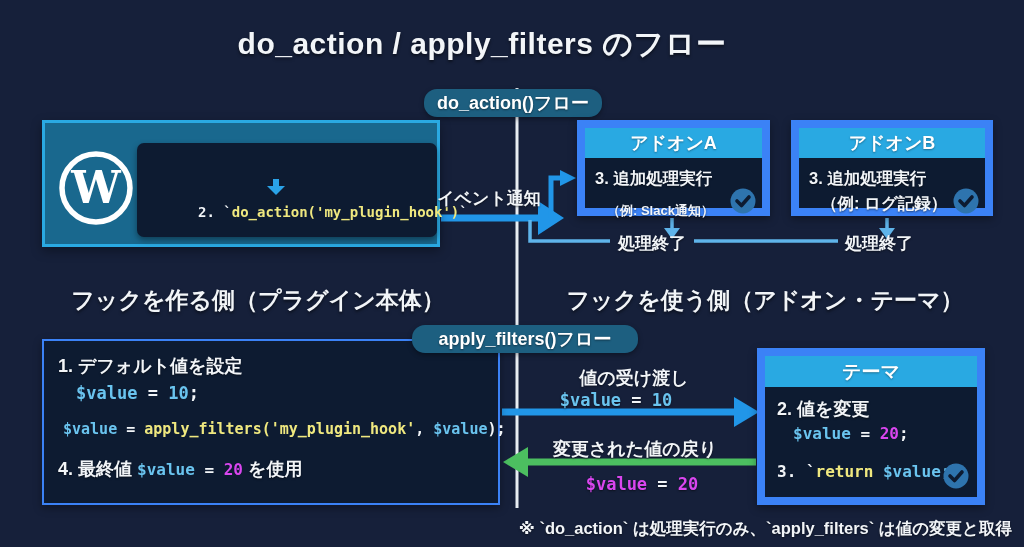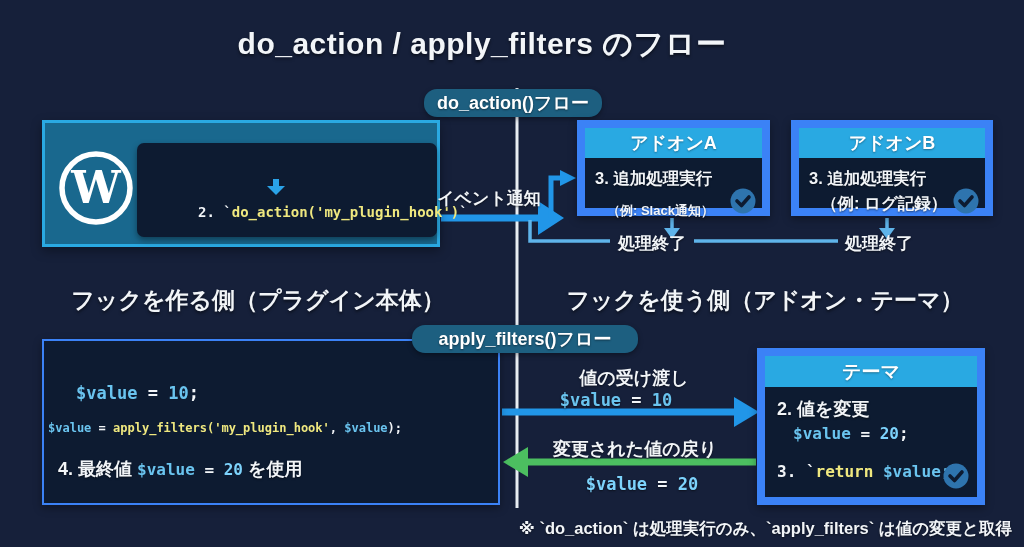--- a/index.html
+++ b/index.html
@@ -38,21 +38,21 @@
     position:absolute;left:0;top:0;right:0;height:30px;background:#29a9e2;
     color:#fff;font-weight:700;font-size:18px;text-align:center;line-height:30px;
     text-shadow:0 1px 2px rgba(0,0,0,.35);
   }
   .jp{font-weight:700;white-space:pre;text-shadow:0 1px 2px rgba(0,0,0,.5);line-height:1.15;}
   .line{position:absolute;white-space:pre;line-height:1;}
   .mono{font-family:"DejaVu Sans Mono","Liberation Mono",monospace;font-weight:700;}
   .c-white{color:#f2f5f8;}
   .c-cyan{color:#6ac4ef;}
   .c-yellow{color:#efe87f;}
-  .c-green{color:#7dd3fc;}
+  .c-green{color:#d946ef;}
   .section-label{
     position:absolute;font-size:23px;font-weight:700;text-align:center;
     text-shadow:0 2px 3px rgba(0,0,0,.5);white-space:pre;
   }
   .small-label{position:absolute;font-size:17px;font-weight:700;text-align:center;
     text-shadow:0 1px 2px rgba(0,0,0,.5);white-space:pre;}
   .flow-label{position:absolute;font-size:18px;font-weight:700;text-align:center;
     text-shadow:0 1px 2px rgba(0,0,0,.5);white-space:pre;}
   .flow-code{position:absolute;font-size:17px;text-align:center;white-space:pre;
     text-shadow:0 1px 2px rgba(0,0,0,.5);}
@@ -139,22 +139,23 @@
     </svg>
   </div>
 
   <div class="small-label" style="left:614px;top:232px;width:76px;">処理終了</div>
   <div class="small-label" style="left:841px;top:232px;width:76px;">処理終了</div>
 
   <div class="section-label" style="left:42px;top:285px;width:432px;">フックを作る側（プラグイン本体）</div>
   <div class="section-label" style="left:540px;top:285px;width:450px;">フックを使う側（アドオン・テーマ）</div>
 
   <div class="node" style="left:42px;top:339px;width:458px;height:166px;border-width:2.5px;">
+    <div class="line jp" style="left:14px;top:16px;font-size:18px;">1. デフォルト値を設定</div>
     <div class="line mono" style="left:32px;top:44px;font-size:17px;"><span class="c-cyan">$value</span><span class="c-white"> = </span><span class="c-cyan">10</span><span class="c-white">;</span></div>
-    <div class="line mono" style="left:4px;top:81px;font-size:12px;"><span class="c-cyan">$value</span><span class="c-white"> = </span><span class="c-yellow">apply_filters('my_plugin_hook'</span><span class="c-white">, </span><span class="c-cyan">$value</span><span class="c-white">);</span></div>
+    <div class="line mono" style="left:19px;top:81px;font-size:15px;"><span class="c-cyan">$value</span><span class="c-white"> = </span><span class="c-yellow">apply_filters('my_plugin_hook'</span><span class="c-white">, </span><span class="c-cyan">$value</span><span class="c-white">);</span></div>
     <div class="line" style="left:14px;top:118px;font-size:18px;"><span class="jp">4. 最終値 </span><span class="mono c-cyan" style="font-size:16px;">$value</span><span class="mono c-white" style="font-size:16px;"> = </span><span class="mono c-green" style="font-size:16px;">20</span><span class="jp"> を使用</span></div>
   </div>
 
   <div class="badge" style="left:412px;top:325px;width:226px;height:28px;line-height:28px;">apply_filters()フロー</div>
 
   <div class="flow-label" style="left:518px;top:366px;width:232px;">値の受け渡し</div>
   <div class="flow-code" style="left:500px;top:390px;width:232px;"><span class="mono c-cyan">$value</span><span class="mono c-white"> = </span><span class="mono c-cyan">10</span></div>
   <div class="flow-label" style="left:510px;top:437px;width:250px;">変更された値の戻り</div>
   <div class="flow-code" style="left:518px;top:474px;width:232px;padding-left:8px;"><span class="mono c-green">$value</span><span class="mono c-white"> = </span><span class="mono c-green">20</span></div>
 

